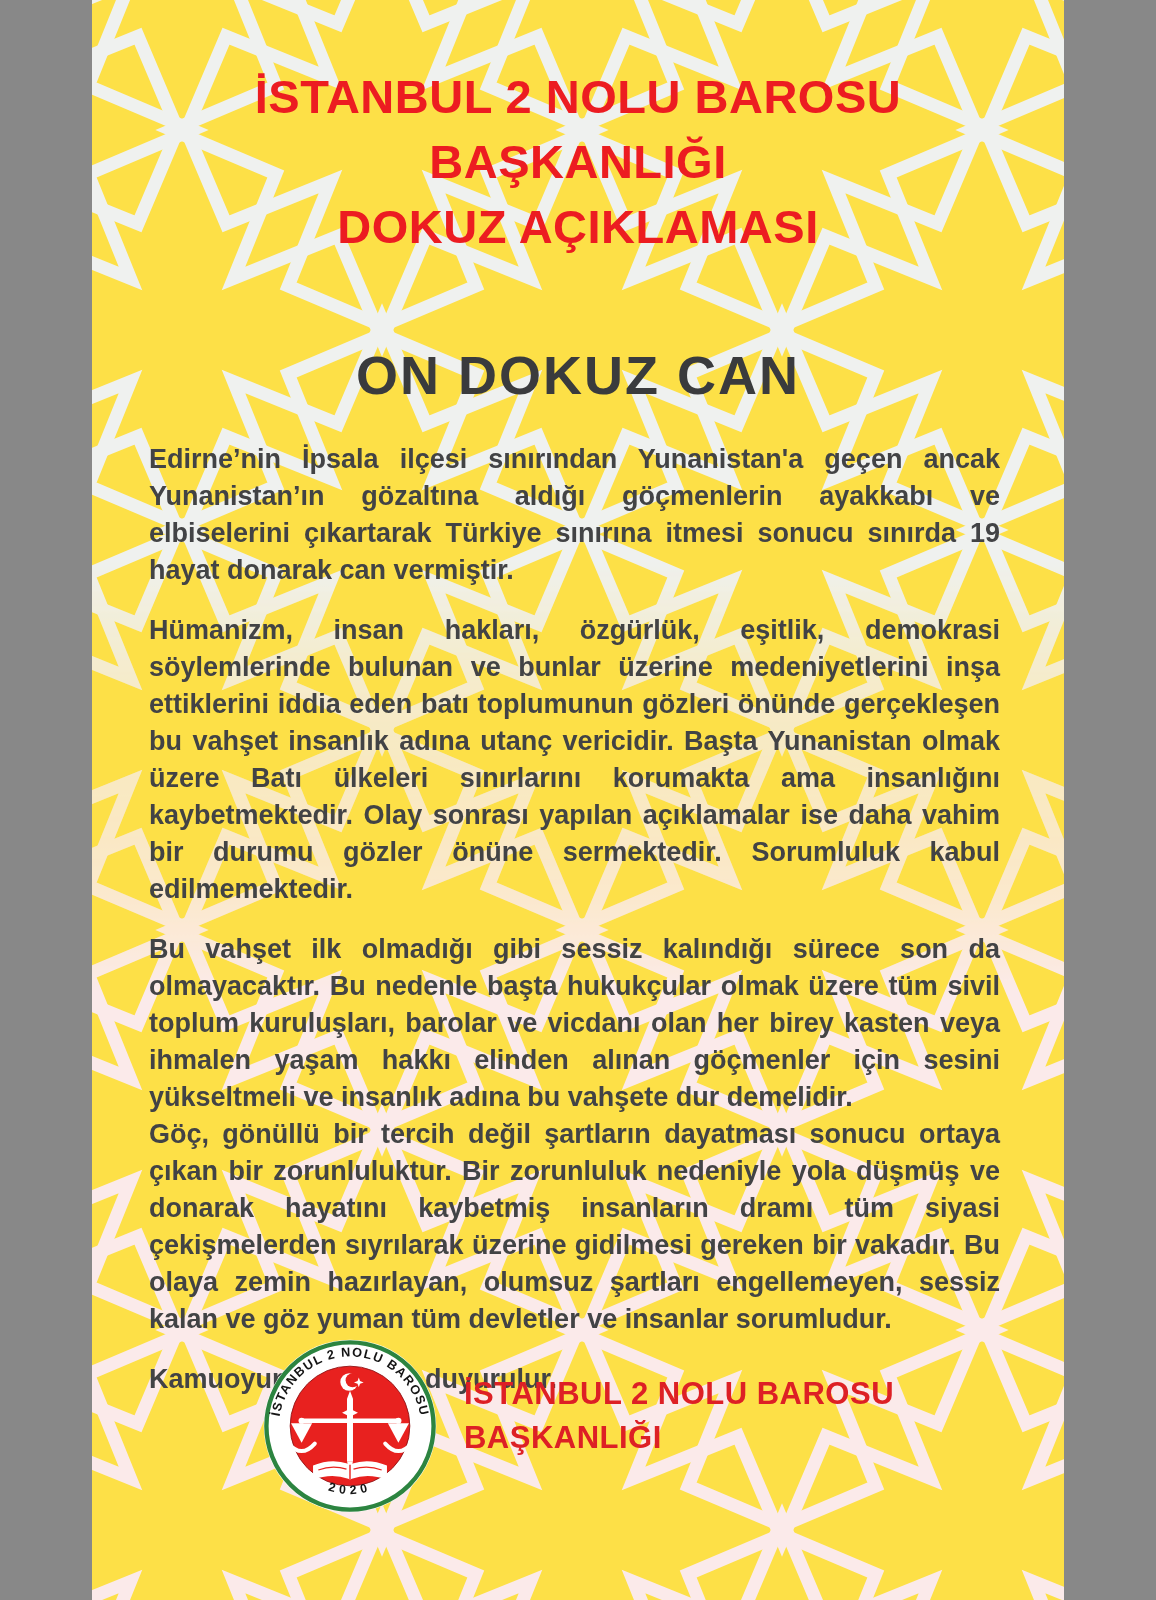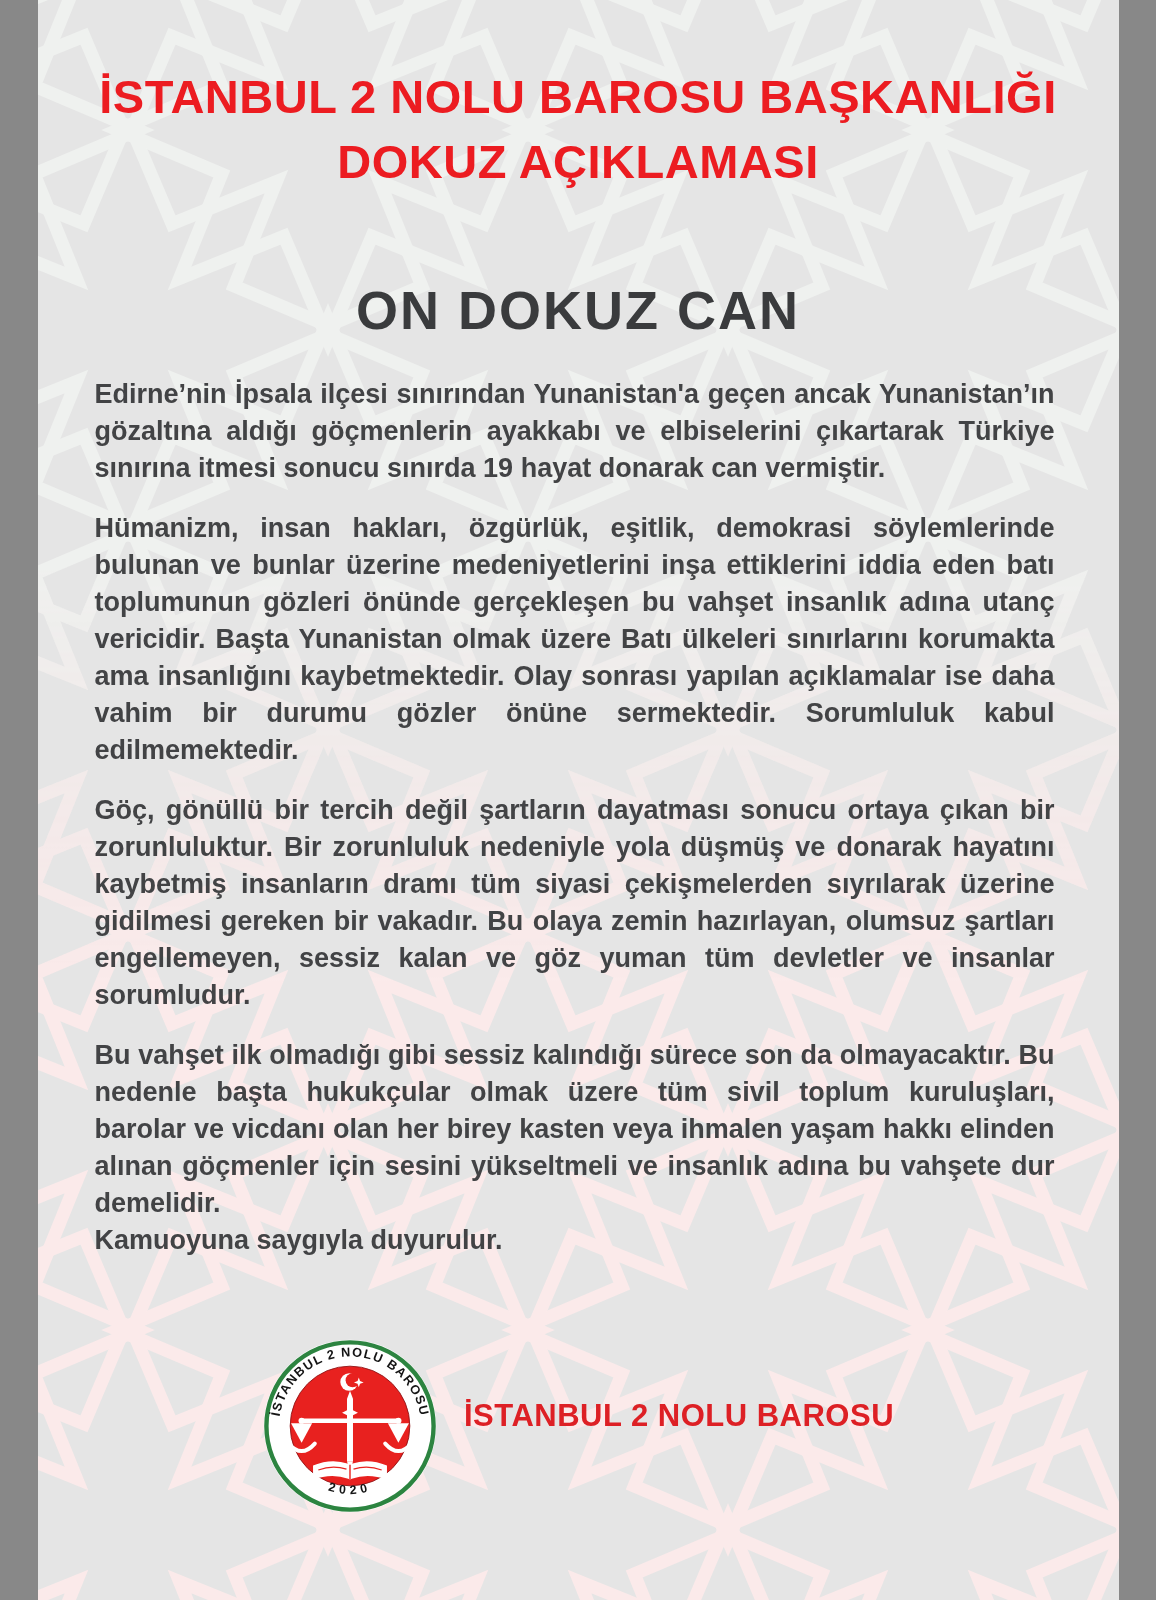--- a/index.html
+++ b/index.html
@@ -1,21 +1,21 @@
 <!DOCTYPE html>
 <html lang="tr"><head>
 <meta charset="utf-8">
 <style>
   html,body{margin:0;padding:0;}
   body{background:#888;}
   .page{
     position:relative;
-    width:1081px;height:1600px;
+    width:972px;height:1600px;
     margin:0 auto;
-    background:#e5e5e5;
+    background:#fde047;
     overflow:hidden;
     font-family:"Liberation Sans", sans-serif;
   }
   .bg-pattern{
     position:absolute;inset:0;width:1156px;height:1600px;
     z-index:0;pointer-events:none;
   }
   .content{
     position:relative;z-index:1;
     padding:0 57px;
@@ -125,22 +125,22 @@
     <div class="masthead">
       <div>İSTANBUL 2 NOLU BAROSU BAŞKANLIĞI</div>
       <div>DOKUZ AÇIKLAMASI</div>
     </div>
 
     <div class="headline">ON DOKUZ CAN</div>
 
     <div class="body-copy">
       <p>Edirne’nin İpsala ilçesi sınırından Yunanistan'a geçen ancak Yunanistan’ın gözaltına aldığı göçmenlerin ayakkabı ve elbiselerini çıkartarak Türkiye sınırına itmesi sonucu sınırda 19 hayat donarak can vermiştir.</p>
       <p>Hümanizm, insan hakları, özgürlük, eşitlik, demokrasi söylemlerinde bulunan ve bunlar üzerine medeniyetlerini inşa ettiklerini iddia eden batı toplumunun gözleri önünde gerçekleşen bu vahşet insanlık adına utanç vericidir. Başta Yunanistan olmak üzere Batı ülkeleri sınırlarını korumakta ama insanlığını kaybetmektedir. Olay sonrası yapılan açıklamalar ise daha vahim bir durumu gözler önüne sermektedir. Sorumluluk kabul edilmemektedir.</p>
+      <p style="margin-bottom:0">Bu vahşet ilk olmadığı gibi sessiz kalındığı sürece son da olmayacaktır. Bu nedenle başta hukukçular olmak üzere tüm sivil toplum kuruluşları, barolar ve vicdanı olan her birey kasten veya ihmalen yaşam hakkı elinden alınan göçmenler için sesini yükseltmeli ve insanlık adına bu vahşete dur demelidir.</p>
       <p>Göç, gönüllü bir tercih değil şartların dayatması sonucu ortaya çıkan bir zorunluluktur. Bir zorunluluk nedeniyle yola düşmüş ve donarak hayatını kaybetmiş insanların dramı tüm siyasi çekişmelerden sıyrılarak üzerine gidilmesi gereken bir vakadır. Bu olaya zemin hazırlayan, olumsuz şartları engellemeyen, sessiz kalan ve göz yuman tüm devletler ve insanlar sorumludur.</p>
-      <p style="margin-bottom:0">Bu vahşet ilk olmadığı gibi sessiz kalındığı sürece son da olmayacaktır. Bu nedenle başta hukukçular olmak üzere tüm sivil toplum kuruluşları, barolar ve vicdanı olan her birey kasten veya ihmalen yaşam hakkı elinden alınan göçmenler için sesini yükseltmeli ve insanlık adına bu vahşete dur demelidir.</p>
       <p class="closing-line">Kamuoyuna saygıyla duyurulur.</p>
     </div>
 
   </div>
 
   <div class="footer">
 
     <svg class="seal" viewBox="0 0 200 200" xmlns="http://www.w3.org/2000/svg">
       <defs>
         <path id="arcTop" d="M 19,102 A 81,81 0 0 1 181,102" fill="none"></path>
@@ -179,17 +179,18 @@
       <g>
         <path fill="#ffffff" d="M58,145 Q79,136 98,143 L100,144 L102,143 Q121,136 142,145 L142,161 Q121,153 102,160 L100,161 L98,160 Q79,153 58,161 Z"></path>
         <path d="M64,150 Q80,144 96,149" fill="none" stroke="#e8211f" stroke-width="1.4"></path>
         <path d="M136,150 Q120,144 104,149" fill="none" stroke="#e8211f" stroke-width="1.4"></path>
         <line x1="100" y1="144" x2="100" y2="161" stroke="#e8211f" stroke-width="1.6"></line>
       </g>
     </svg>
 
     <div class="org-name">
       <div>İSTANBUL 2 NOLU BAROSU</div>
+      <div>BAŞKANLIĞI</div>
     </div>
 
   </div>
 
 </div>
 
 </body></html>

